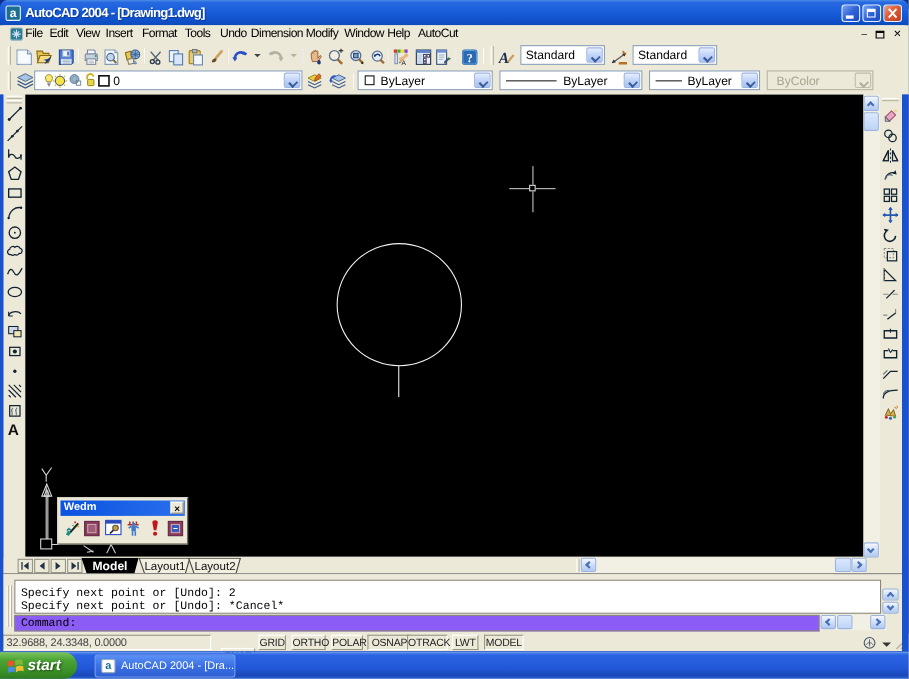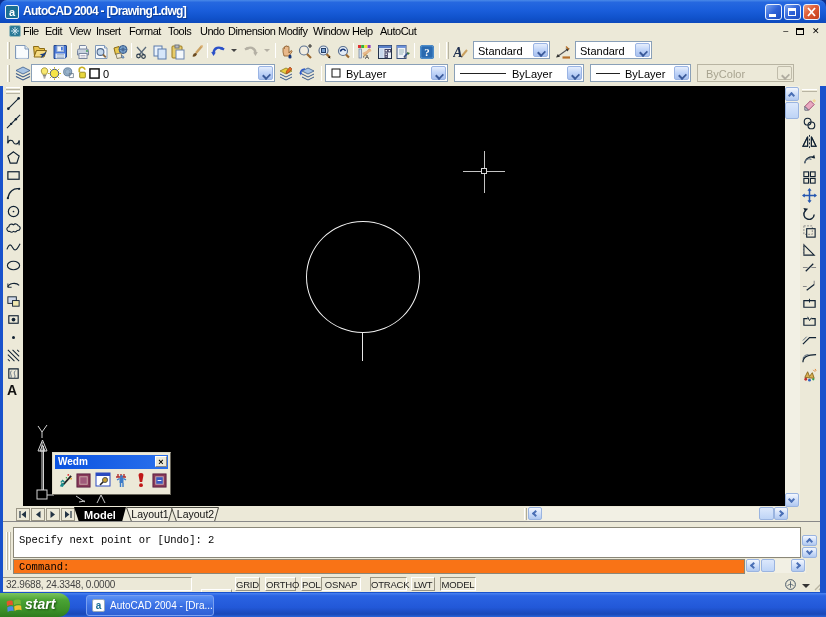--- a/index.html
+++ b/index.html
@@ -57,21 +57,21 @@
 .lt { left:3px; width:15px; height:15px; }
 .rt { left:2px; width:15px; height:15px; }
 
 
 #tabsrow { left:3px; top:507px; width:820px; height:15px; background:#ece9d8; font-size:11px; }
 .tabnav { top:1px; width:14px; height:13px; background:#ece9d8; border:1px solid #999585; }
 
 
 #cmdwin { left:0px; top:522px; width:758px; height:54px; background:#ece9d8; font-family:"Liberation Mono",monospace; font-size:10.5px; }
 #cmdhist { left:13px; top:5px; width:788px; height:31px; background:#fff; border:1px solid #8a8778; }
-#cmdline { left:13px; top:37px; width:732px; height:15px; background:#f97316; border:1px solid #8a8778; }
+#cmdline { left:13px; top:37px; width:732px; height:15px; background:#8b5cf6; border:1px solid #8a8778; }
 
 
 #statusbar { left:0; top:576px; width:826px; height:16px; background:#ece9d8; font-size:10px; }
 .sbbtn { position:absolute; top:1px; height:14px; line-height:13px; padding:0; color:#222; text-align:center; font-size:9.5px; letter-spacing:-0.2px; }
 .sunk { border:1px solid; border-color:#9a9684 #fff #fff #9a9684; background:#ece9d8; }
 .raise { border:1px solid; border-color:#fff #9a9684 #9a9684 #fff; }
 
 #bborder { left:0; top:592px; width:826px; height:1px; background:#1952cc; }
 
 
@@ -635,20 +635,21 @@
       <div class="chev abs" style="left:251px;top:4px;border-right:2px solid #4a6fb5;border-top:2px solid #4a6fb5;transform:rotate(45deg);"></div>
     </div>
     <div class="abs" style="left:0px;top:14px;width:820px;height:1px;background:#888;"></div>
   </div>
 
   <div id="cmdwin" class="abs">
     <div class="abs" style="left:6px;top:10px;width:2px;height:38px;border-left:1px solid #fff;border-right:1px solid #b8b4a2;"></div>
     <div class="abs" style="left:9px;top:10px;width:2px;height:38px;border-left:1px solid #fff;border-right:1px solid #b8b4a2;"></div>
     <div id="cmdhist" class="abs">
       <div style="position:absolute; left:5px; top:6px;">Specify next point or [Undo]: 2</div>
+      <div style="position:absolute; left:5px; top:18px;">Specify next point or [Undo]: *Cancel*</div>
     </div>
     <div id="cmdline" class="abs">
         <div style="position:absolute; left:5px; top:1px;">Command:</div>
       </div>
 
     <div class="sbtn abs" style="left:802px;top:13px;width:15px;height:11px;"></div>
     <div class="chev abs" style="left:807px;top:17px;border-left:2px solid #4a6fb5;border-top:2px solid #4a6fb5;transform:rotate(45deg);"></div>
     <div class="sbtn abs" style="left:802px;top:25px;width:15px;height:11px;"></div>
     <div class="chev abs" style="left:807px;top:27px;border-left:2px solid #4a6fb5;border-top:2px solid #4a6fb5;transform:rotate(225deg);"></div>
 
@@ -660,21 +661,21 @@
       <div class="chev abs" style="left:49px;top:4px;border-right:2px solid #4a6fb5;border-top:2px solid #4a6fb5;transform:rotate(45deg);"></div>
     </div>
   </div>
 
   <div id="statusbar" class="abs">
     <div class="sbbtn sunk" style="left:2px; width:190px; color:#444; text-align:left; padding-left:3px; font-size:10px;">32.9688, 24.3348, 0.0000</div>
     <div class="sbbtn raise" style="left:201px;width:31px;margin-top:12px;">SNAP</div>
     <div class="sbbtn raise" style="left:235px;width:25px;">GRID</div>
     <div class="sbbtn raise" style="left:265px;width:31px;">ORTHO</div>
     <div class="sbbtn raise" style="left:301px;width:29px;">POLAR</div>
-    <div class="sbbtn sunk" style="left:321px;width:40px;">OSNAP</div>
+    <div class="sbbtn sunk" style="left:334px;width:40px;">OSNAP</div>
     <div class="sbbtn sunk" style="left:370px;width:37px;">OTRACK</div>
     <div class="sbbtn raise" style="left:411px;width:24px;">LWT</div>
     <div class="sbbtn sunk" style="left:440px;width:36px;">MODEL</div>
     <svg class="abs" style="left:784px;top:2px;width:13px;height:13px;" viewBox="0 0 16 16">
         <circle cx="8" cy="8" r="6" fill="none" stroke="#456" stroke-width="1.2"></circle>
         <path d="M4 10c2-3 6-3 8 0M8 4v8" stroke="#456" fill="none"></path>
       </svg>
     <div class="abs" style="left:802px;top:8px;width:0;height:0;border:4px solid transparent;border-top-color:#333;"></div>
     <svg class="abs" style="left:814px;top:4px;width:11px;height:11px;" viewBox="0 0 11 11">
         <path d="M10 1L1 10M10 5L5 10M10 9l-1 1" stroke="#b8b4a2" stroke-width="1.4"></path>

